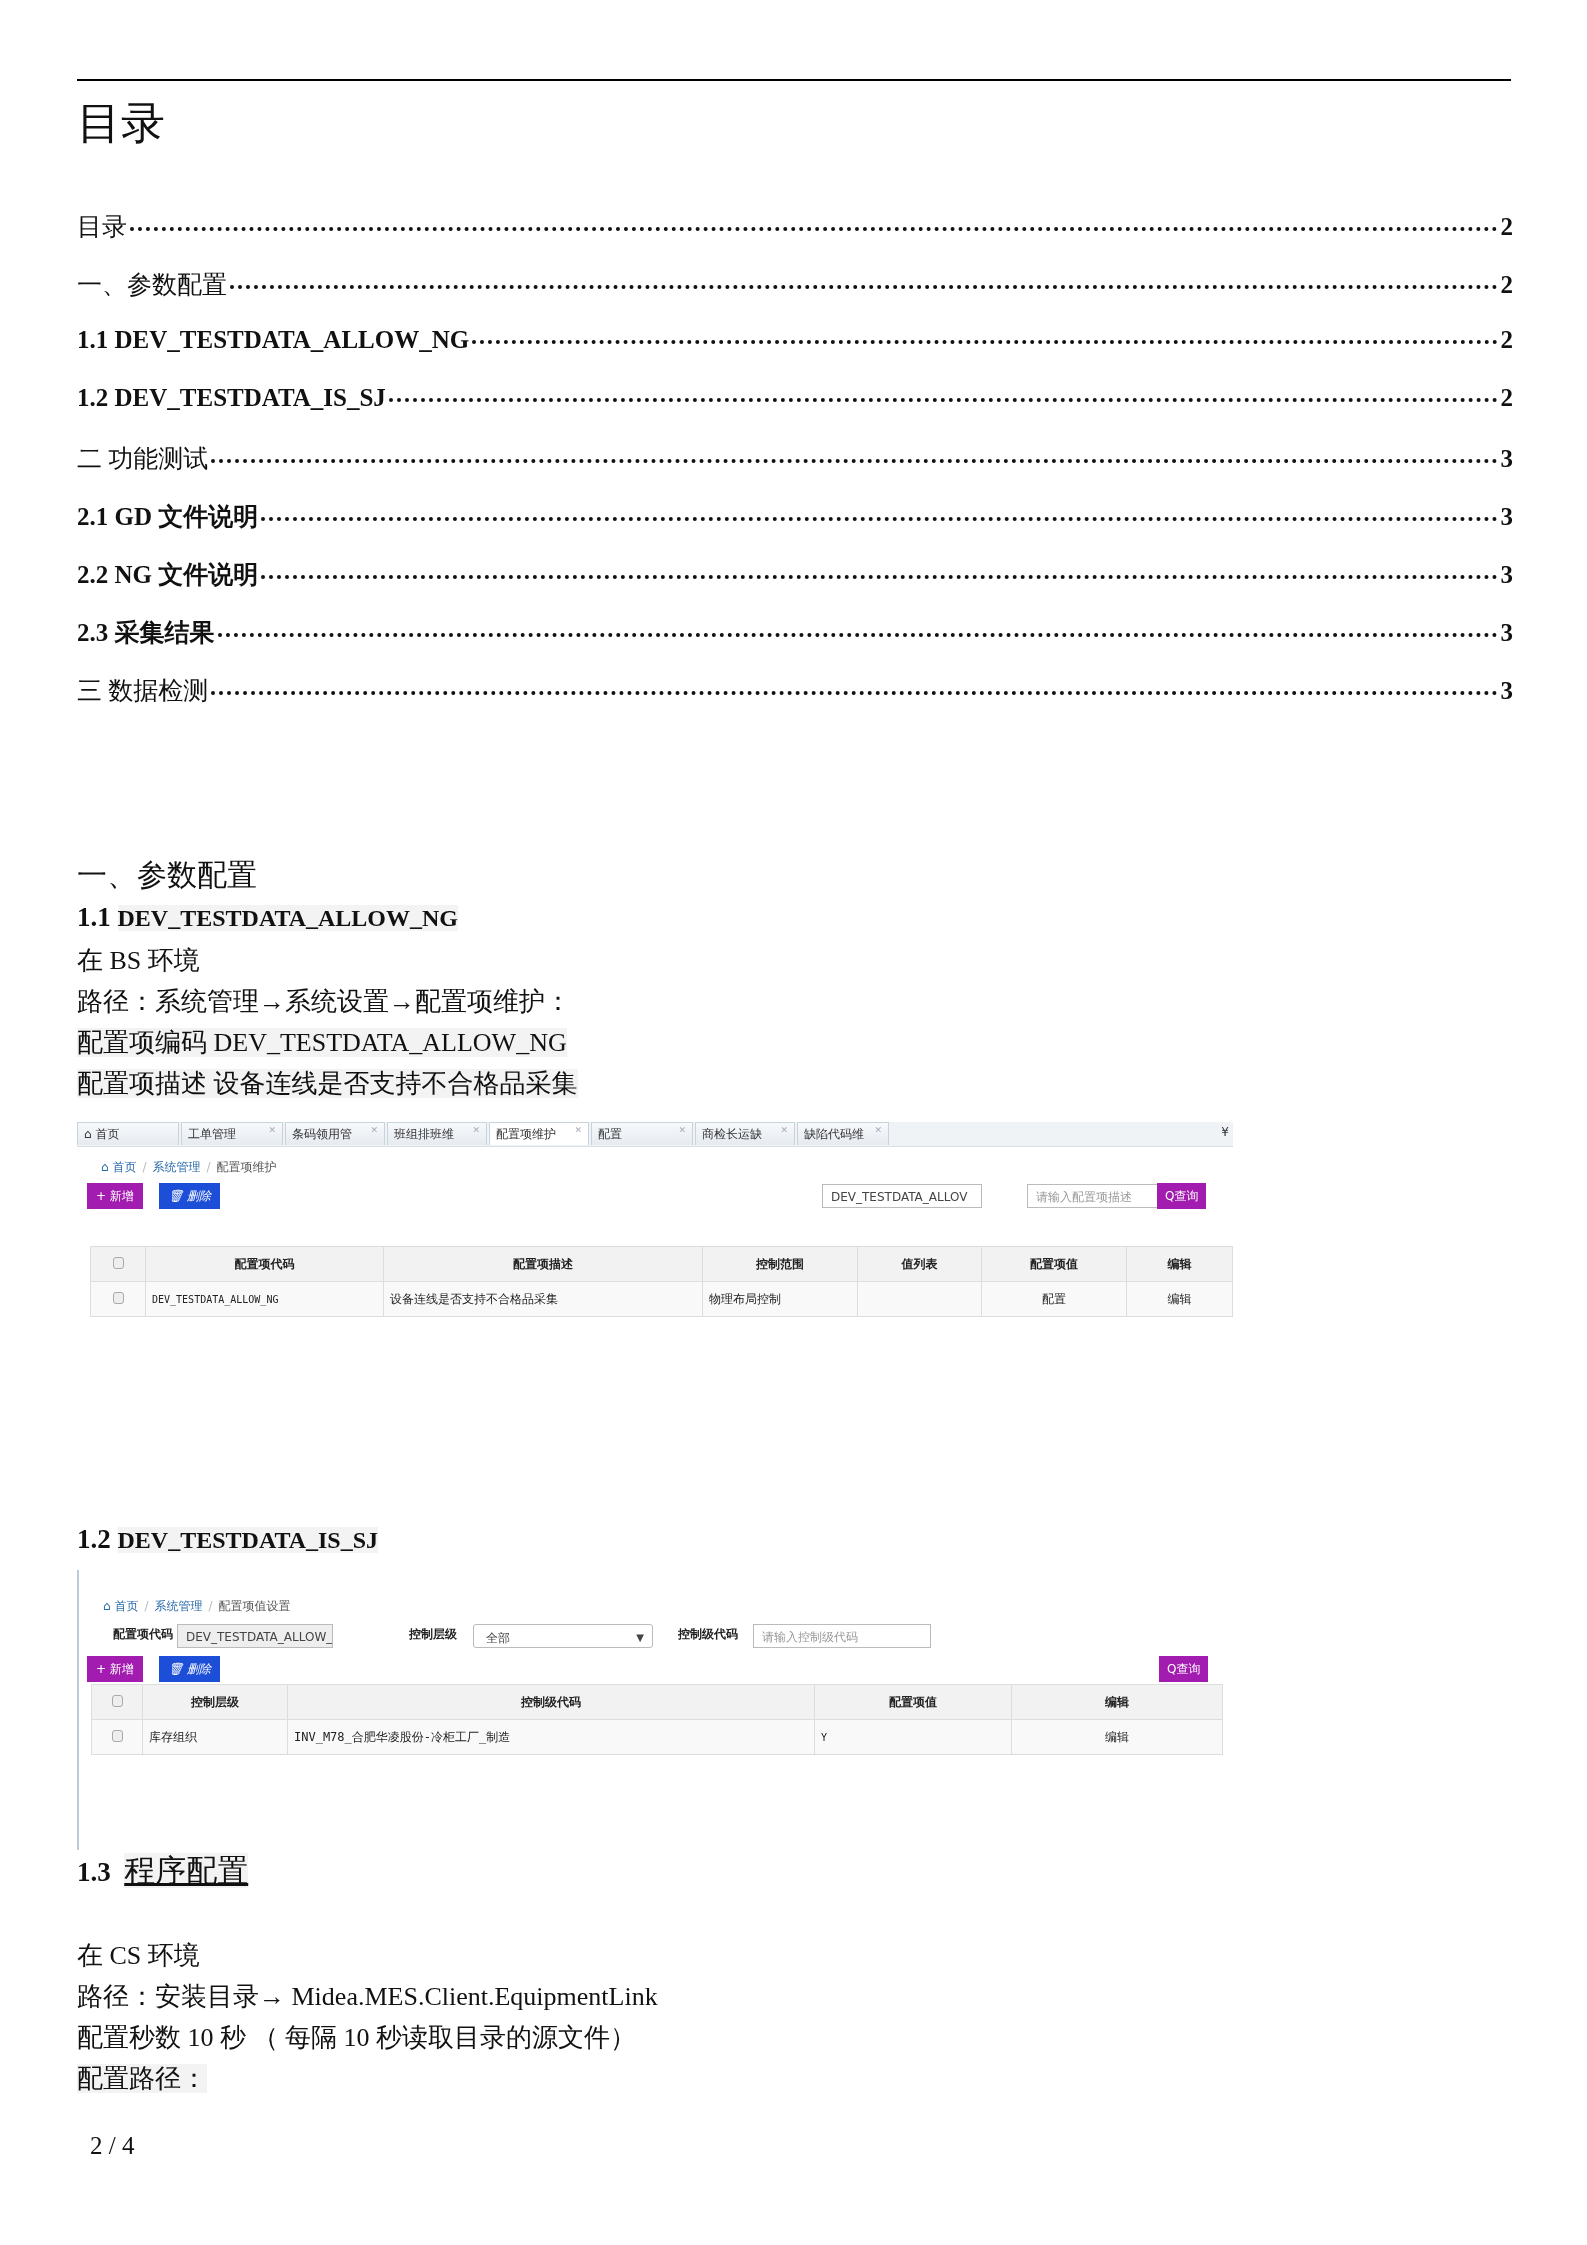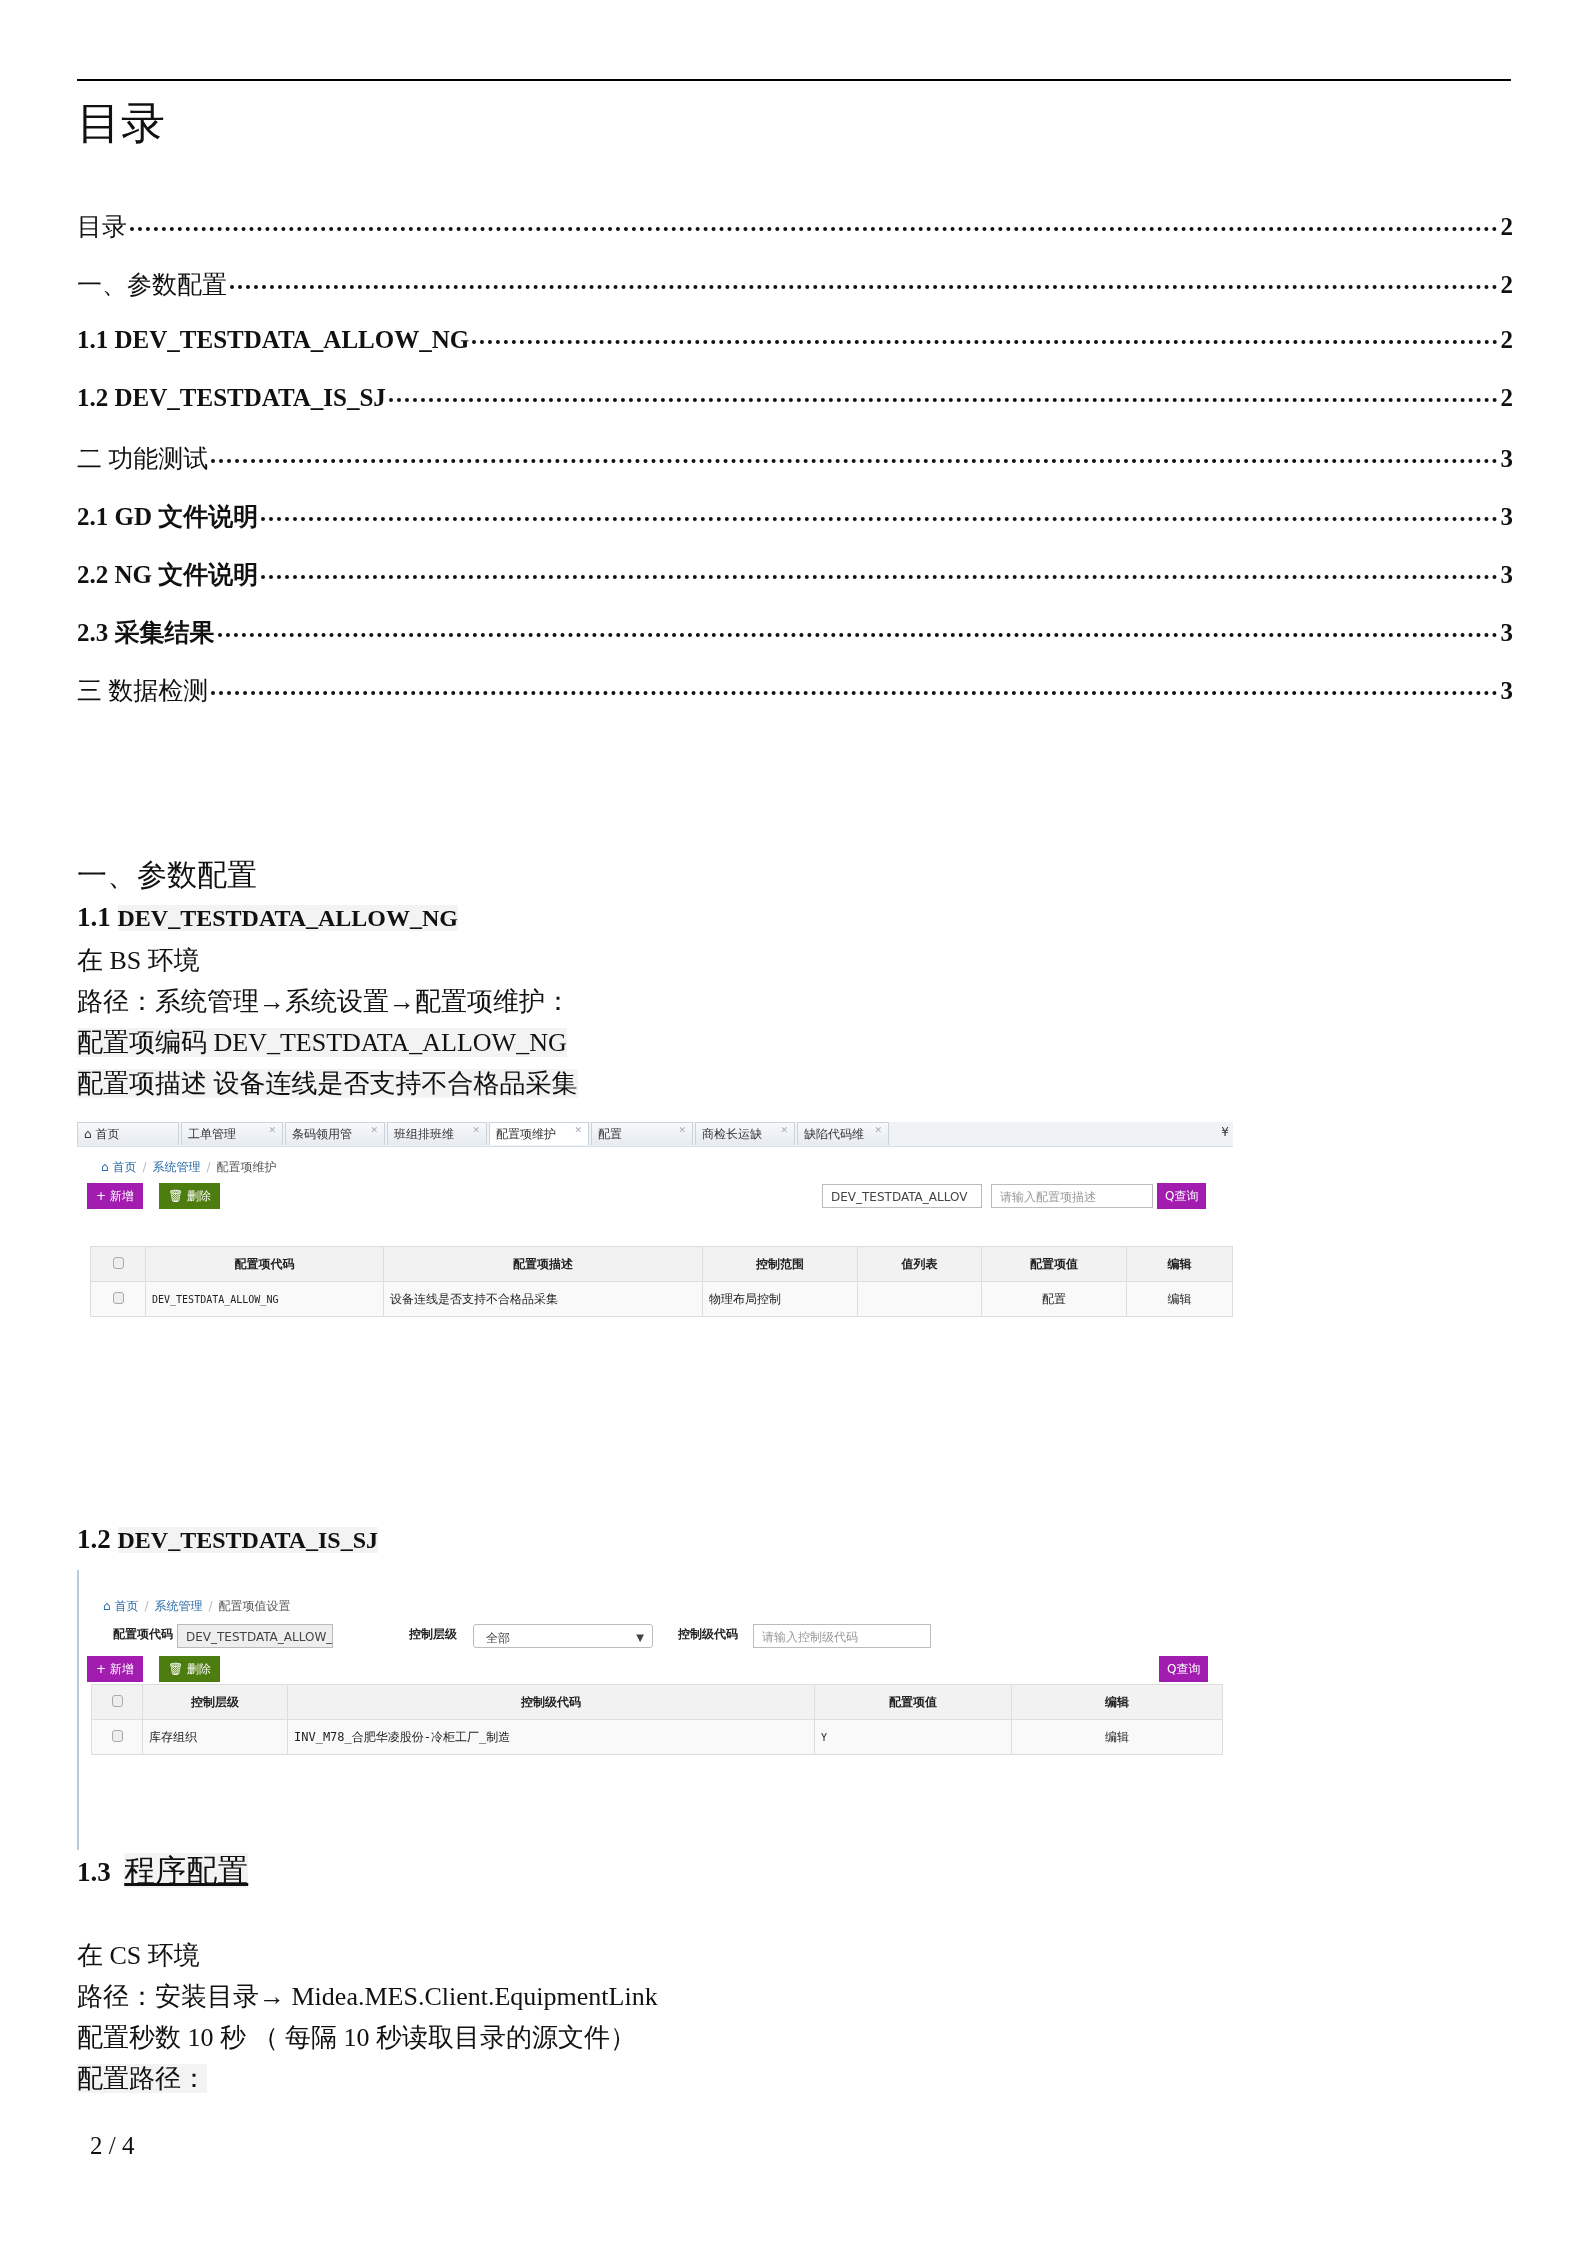--- a/index.html
+++ b/index.html
@@ -25,21 +25,21 @@
   .tab{height:22px;border:1px solid #c9d3dc;border-bottom:none;background:linear-gradient(#f7f9fb,#e6ebf0);font-size:12px;line-height:22px;padding:0 6px;display:flex;justify-content:space-between;align-items:center;color:#333;margin-right:2px;}
   .tab.active{background:#fff;}
   .tab .x{color:#aab;font-size:9px;margin-left:6px;align-self:flex-start;line-height:14px;}
   .tab-more{position:absolute;right:4px;top:3px;font-size:12px;color:#333;}
   .crumb{font-size:12px;color:#555;margin:12px 0 0 24px;height:18px;}
   .crumb .home{color:#2a6aa8;}
   .crumb .sep{color:#bbb;margin:0 6px;}
   .crumb .link{color:#2a6aa8;}
   .btn{display:inline-block;height:26px;line-height:26px;font-size:12px;color:#fff;padding:0 9px;}
   .btn-blue{background:#a21caf;}
-  .btn-red{background:#4d7c0f;}
+  .btn-red{background:#1d4ed8;font-style:italic;}
   .inp{display:inline-block;height:24px;border:1px solid #bbb;font-size:12px;line-height:24px;padding:0 8px;color:#444;box-sizing:border-box;background:#fff;white-space:nowrap;overflow:hidden;}
   .inp.ph{color:#999;}
   table.grid{border-collapse:collapse;font-size:12px;}
   table.grid td,table.grid th{border:1px solid #ddd;height:34px;padding:0 6px;}
   table.grid th{background:#f2f2f2;font-weight:bold;color:#222;}
   table.grid td{background:#f9f9f9;color:#222;}
   .cb{display:inline-block;width:9px;height:10px;border:1px solid #aaa;border-radius:3px;background:#eee;}
   .link-blue{color:#1f6fa8;}
   .mono{font-family:"DejaVu Sans Mono","Liberation Mono",monospace;font-size:10px;}
   .shot2{left:77px;top:1570px;width:1156px;height:280px;border-left:2px solid #b9cbd8;}
@@ -147,21 +147,21 @@
     <span class="tab-more">¥</span>
   </div>
   <div class="crumb">
     <span class="home">⌂</span>
     <span class="link">首页</span><span class="sep">/</span><span class="link">系统管理</span><span class="sep">/</span><span>配置项维护</span>
   </div>
   <div style="position:relative;height:30px;margin-top:6px;">
     <span class="btn btn-blue" style="position:absolute;left:10px;top:0;">+ 新增</span>
     <span class="btn btn-red" style="position:absolute;left:82px;top:0;"><span>🗑</span> <span>删除</span></span>
     <span class="inp" style="position:absolute;left:745px;top:1px;width:160px;">DEV_TESTDATA_ALLOV</span>
-    <span class="inp ph" style="position:absolute;left:914px;top:1px;width:162px;">请输入配置项描述</span>
+    <span class="inp ph" style="position:absolute;left:950px;top:1px;width:162px;">请输入配置项描述</span>
     <span class="btn btn-blue" style="position:absolute;left:1080px;top:0;height:26px;padding:0 8px;"><span>Q</span><span>查询</span></span>
   </div>
   <table class="grid" style="position:absolute;left:13px;top:128px;width:1143px;">
     <tbody>
         <tr>
       <th style="width:42px;"><span class="cb"></span></th>
       <th style="width:225px;">配置项代码</th>
       <th style="width:306px;">配置项描述</th>
       <th style="width:142px;">控制范围</th>
       <th style="width:111px;">值列表</th>

